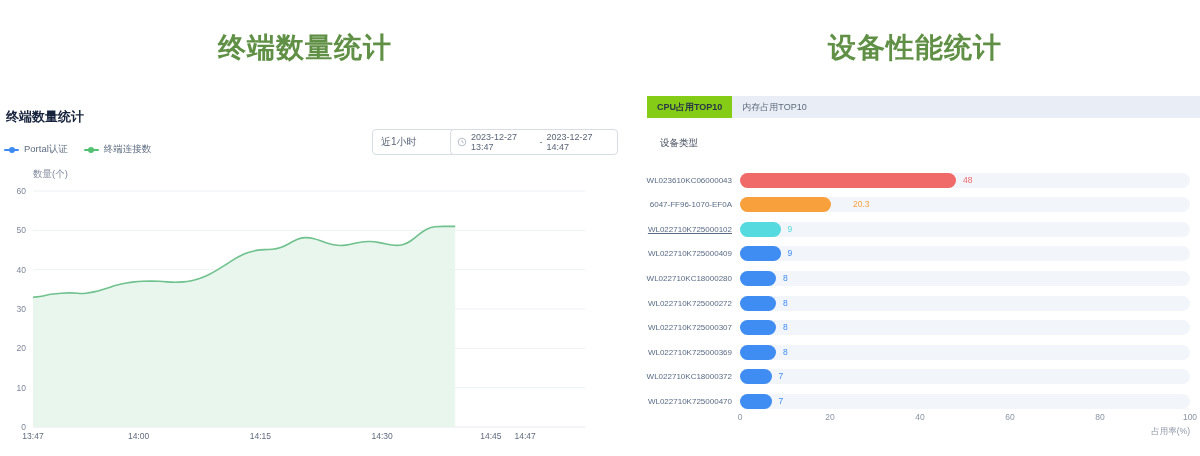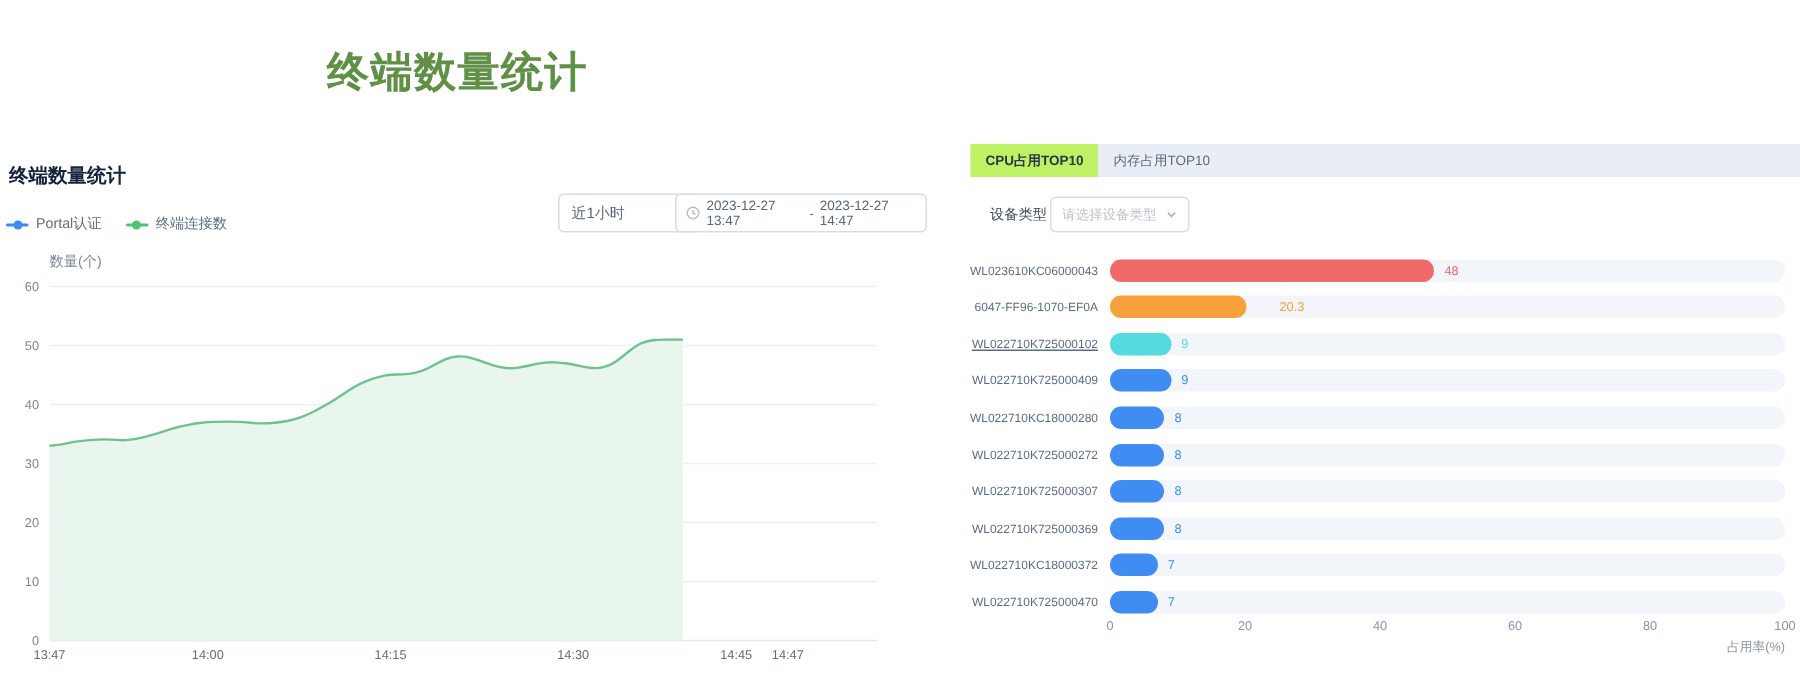--- a/index.html
+++ b/index.html
@@ -24,21 +24,21 @@
   .clock circle{fill:none;stroke:#b7bec9;stroke-width:1.2;}
   .clock path{fill:none;stroke:#b7bec9;stroke-width:1.2;}
   #legend{position:absolute;left:4px;top:143px;display:flex;gap:16px;align-items:center;}
   .lg-item{display:flex;align-items:center;gap:5px;font-size:9.5px;color:#5e6d82;cursor:pointer;}
   .lg-line{position:relative;width:15px;height:2px;border-radius:1px;display:inline-block;}
   .lg-dot{position:absolute;left:50%;top:50%;width:6px;height:6px;border-radius:50%;transform:translate(-50%,-50%);display:inline-block;}
   #line-chart-svg{position:absolute;left:0;top:162px;}
   
   #tab-bar{position:absolute;left:37px;top:96px;width:560px;height:22px;background:#e9eef6;display:flex;}
   .tab{height:22px;line-height:22px;padding:0 10px;font-size:9px;color:#5f6b7c;cursor:pointer;white-space:nowrap;}
-  .tab.active{background:#bef264;color:#2b3648;font-weight:bold;}
+  .tab.active{background:#84cc16;color:#2b3648;font-weight:bold;}
   #filter-row-label{position:absolute;left:50px;top:137px;font-size:9.5px;color:#414b5c;}
   #device-type-select{left:90px;top:131px;width:93px;height:24px;padding:0 7px;justify-content:space-between;font-size:9px;}
   #device-type-select .ph{color:#c0c4cc;}
   #bar-chart{position:absolute;left:0;top:0;width:590px;height:456px;}
   .bar-label{position:absolute;left:18px;width:104px;height:15px;line-height:15px;
              text-align:right;font-size:8px;color:#5a6b85;white-space:nowrap;}
   .bar-track{position:absolute;left:130px;width:450px;height:15px;border-radius:8px;background:#f2f5fa;}
   .bar-fill{position:absolute;left:0;top:0;height:15px;border-radius:8px;}
   .bar-value{position:absolute;height:15px;line-height:15px;font-size:8.5px;}
   .bx-tick{position:absolute;width:30px;text-align:center;font-size:8.5px;color:#8b94a5;top:412px;}
@@ -105,33 +105,28 @@
       <text x="260.36" y="277" font-size="8.5" fill="#606b7d" text-anchor="middle">14:15</text>
       <text x="382.15999999999997" y="277" font-size="8.5" fill="#606b7d" text-anchor="middle">14:30</text>
       <text x="490.84" y="277" font-size="8.5" fill="#606b7d" text-anchor="middle">14:45</text>
       <text x="525.1999999999999" y="277" font-size="8.5" fill="#606b7d" text-anchor="middle">14:47</text>
       <path d="M33,135.211 Q41.12,134.4244 45.17999999999999,133.44115 Q49.239999999999995,132.4579 53.3,132.06459999999998 Q57.36,131.6713 61.419999999999995,131.27800000000002 Q65.47999999999999,130.8847 69.53999999999999,130.8847 Q73.6,130.8847 77.66,131.27800000000002 Q81.72,131.6713 85.78,131.27800000000002 Q89.84,130.8847 93.9,129.90145 Q97.96,128.9182 102.02,127.73830000000001 Q106.08,126.5584 110.13999999999999,125.18185000000001 Q114.19999999999999,123.80530000000002 118.25999999999999,122.82205000000002 Q122.32,121.83880000000002 126.38,121.05220000000001 Q130.44,120.2656 134.5,119.87230000000001 Q138.56,119.47900000000001 142.62,119.28235000000001 Q146.68,119.0857 150.74,119.0857 Q154.79999999999998,119.0857 158.85999999999999,119.28235000000001 Q162.92,119.47900000000001 166.98,119.87230000000001 Q171.04,120.2656 175.1,120.2656 Q179.16,120.2656 183.21999999999997,119.87230000000001 Q187.27999999999997,119.47900000000001 191.33999999999997,118.6924 Q195.39999999999998,117.9058 199.45999999999998,116.52925 Q203.51999999999998,115.15270000000001 207.57999999999998,113.1862 Q211.64,111.21969999999999 215.7,108.85990000000001 Q219.76,106.50010000000003 223.82,103.94365000000002 Q227.88,101.3872 231.94,98.6341 Q235.99999999999997,95.881 240.05999999999997,93.9145 Q244.11999999999998,91.94800000000001 248.17999999999998,90.57145 Q252.23999999999998,89.19489999999999 256.3,88.4083 Q260.36,87.6217 264.42,87.6217 Q268.48,87.6217 272.53999999999996,87.22840000000001 Q276.59999999999997,86.83510000000001 280.65999999999997,85.45855 Q284.71999999999997,84.082 288.78,81.7222 Q292.84,79.36240000000001 296.9,77.59255 Q300.96,75.8227 305.02,75.62604999999999 Q309.08,75.42939999999999 313.14,76.41264999999999 Q317.2,77.39589999999998 321.26,78.9691 Q325.32,80.54230000000001 329.38,81.72220000000002 Q333.44,82.90210000000002 337.5,83.29540000000001 Q341.55999999999995,83.68870000000001 345.61999999999995,83.09875000000001 Q349.67999999999995,82.50880000000001 353.73999999999995,81.52555000000001 Q357.79999999999995,80.54230000000001 361.85999999999996,79.95235000000001 Q365.91999999999996,79.36240000000001 369.97999999999996,79.55905 Q374.03999999999996,79.75569999999999 378.09999999999997,80.34565 Q382.15999999999997,80.93560000000002 386.21999999999997,81.91885000000002 Q390.28,82.90210000000002 394.34,83.29540000000001 Q398.4,83.68870000000001 402.46,82.70545000000001 Q406.52,81.72220000000002 410.58,78.96910000000001 Q414.64,76.21600000000001 418.7,72.67630000000001 Q422.76,69.13660000000002 426.81999999999994,67.17010000000002 Q430.87999999999994,65.20360000000002 434.93999999999994,64.81030000000001 Q438.99999999999994,64.417 443.05999999999995,64.417 Q447.11999999999995,64.417 451.17999999999995,64.417 L455.23999999999995,64.417 L455.23999999999995,265 L33,265 Z" fill="#e9f6ee" stroke="none"></path>
       <path d="M33,135.211 Q41.12,134.4244 45.17999999999999,133.44115 Q49.239999999999995,132.4579 53.3,132.06459999999998 Q57.36,131.6713 61.419999999999995,131.27800000000002 Q65.47999999999999,130.8847 69.53999999999999,130.8847 Q73.6,130.8847 77.66,131.27800000000002 Q81.72,131.6713 85.78,131.27800000000002 Q89.84,130.8847 93.9,129.90145 Q97.96,128.9182 102.02,127.73830000000001 Q106.08,126.5584 110.13999999999999,125.18185000000001 Q114.19999999999999,123.80530000000002 118.25999999999999,122.82205000000002 Q122.32,121.83880000000002 126.38,121.05220000000001 Q130.44,120.2656 134.5,119.87230000000001 Q138.56,119.47900000000001 142.62,119.28235000000001 Q146.68,119.0857 150.74,119.0857 Q154.79999999999998,119.0857 158.85999999999999,119.28235000000001 Q162.92,119.47900000000001 166.98,119.87230000000001 Q171.04,120.2656 175.1,120.2656 Q179.16,120.2656 183.21999999999997,119.87230000000001 Q187.27999999999997,119.47900000000001 191.33999999999997,118.6924 Q195.39999999999998,117.9058 199.45999999999998,116.52925 Q203.51999999999998,115.15270000000001 207.57999999999998,113.1862 Q211.64,111.21969999999999 215.7,108.85990000000001 Q219.76,106.50010000000003 223.82,103.94365000000002 Q227.88,101.3872 231.94,98.6341 Q235.99999999999997,95.881 240.05999999999997,93.9145 Q244.11999999999998,91.94800000000001 248.17999999999998,90.57145 Q252.23999999999998,89.19489999999999 256.3,88.4083 Q260.36,87.6217 264.42,87.6217 Q268.48,87.6217 272.53999999999996,87.22840000000001 Q276.59999999999997,86.83510000000001 280.65999999999997,85.45855 Q284.71999999999997,84.082 288.78,81.7222 Q292.84,79.36240000000001 296.9,77.59255 Q300.96,75.8227 305.02,75.62604999999999 Q309.08,75.42939999999999 313.14,76.41264999999999 Q317.2,77.39589999999998 321.26,78.9691 Q325.32,80.54230000000001 329.38,81.72220000000002 Q333.44,82.90210000000002 337.5,83.29540000000001 Q341.55999999999995,83.68870000000001 345.61999999999995,83.09875000000001 Q349.67999999999995,82.50880000000001 353.73999999999995,81.52555000000001 Q357.79999999999995,80.54230000000001 361.85999999999996,79.95235000000001 Q365.91999999999996,79.36240000000001 369.97999999999996,79.55905 Q374.03999999999996,79.75569999999999 378.09999999999997,80.34565 Q382.15999999999997,80.93560000000002 386.21999999999997,81.91885000000002 Q390.28,82.90210000000002 394.34,83.29540000000001 Q398.4,83.68870000000001 402.46,82.70545000000001 Q406.52,81.72220000000002 410.58,78.96910000000001 Q414.64,76.21600000000001 418.7,72.67630000000001 Q422.76,69.13660000000002 426.81999999999994,67.17010000000002 Q430.87999999999994,65.20360000000002 434.93999999999994,64.81030000000001 Q438.99999999999994,64.417 443.05999999999995,64.417 Q447.11999999999995,64.417 451.17999999999995,64.417 L455.23999999999995,64.417" fill="none" stroke="#6fc28d" stroke-width="1.6"></path>
     </svg>
 </section>
 
 <section class="panel" id="panel-right">
+  <h1 class="page-title">设备性能统计</h1>
 
   <div id="tab-bar">
     <div class="tab active">CPU占用TOP10</div>
     <div class="tab">内存占用TOP10</div>
   </div>
 
   <div id="filter-row-label">设备类型</div>
-  <div class="select-box" id="device-type-select">
-    <span class="ph">请选择设备类型</span>
-    <svg class="chev" viewBox="0 0 10 10">
-        <polyline points="2,3.5 5,6.5 8,3.5"></polyline>
-      </svg>
-  </div>
 
   <div id="bar-chart">
     <div id="bar-xlabel">占用率(%)</div>
   <div class="bar-label" style="top: 172.5px;">WL023610KC06000043</div>
       <div class="bar-track" style="top: 172.5px;">
         <div class="bar-fill" style="width: 216px; background: rgb(240, 106, 106);"></div>
       </div>
       <div class="bar-value" style="top: 172.5px; left: 353px; color: rgb(240, 106, 106);">48</div>
       <div class="bar-label" style="top: 197.1px;">6047-FF96-1070-EF0A</div>
       <div class="bar-track" style="top: 197.1px;">

